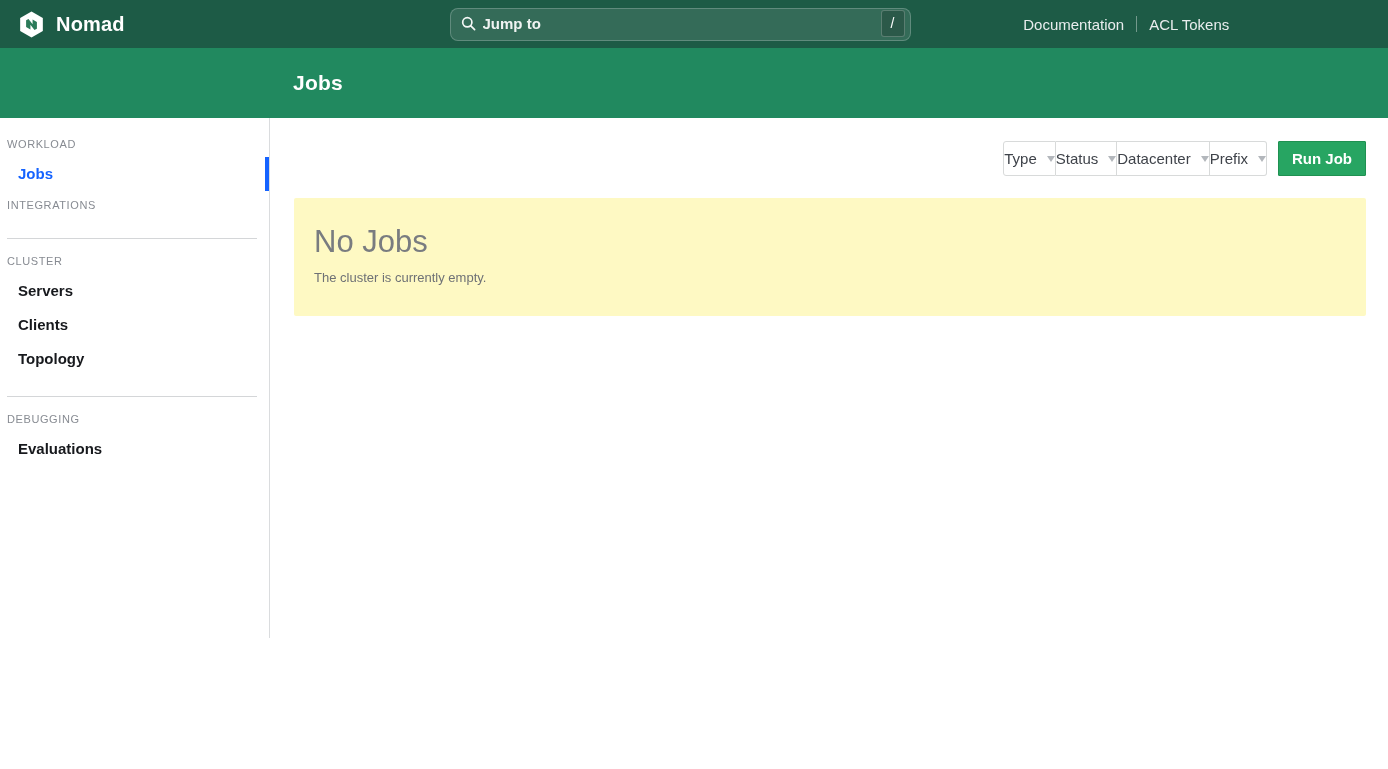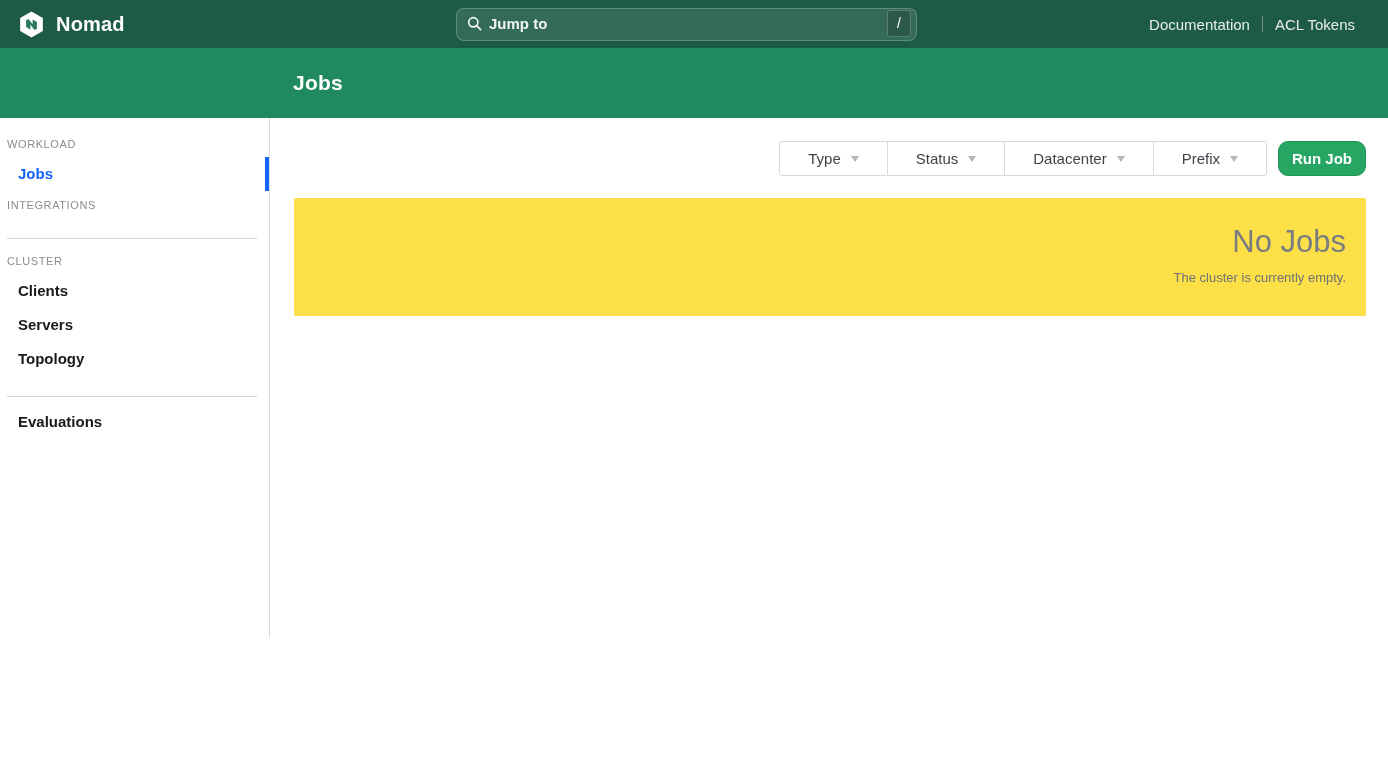--- a/index.html
+++ b/index.html
@@ -16,22 +16,22 @@
     background:rgba(255,255,255,.10); border:1px solid rgba(255,255,255,.22);
     border-radius:8px; padding:0 5px 1px 10px; }
   .search-icon { flex:0 0 auto; display:flex; margin-right:7px; }
   .search-input { flex:1 1 auto; background:transparent; border:none; outline:none;
     color:#fff; font-size:15px; font-weight:600; font-family:inherit; min-width:0; }
   .search-input::placeholder { color:rgba(255,255,255,.92); opacity:1; }
   .search-kbd { flex:0 0 auto; color:#fff; font-size:14px; line-height:1;
     background:rgba(0,0,0,.16); border:1px solid rgba(255,255,255,.22);
     border-radius:3px; padding:5px 9px 6px; }
 
-  .topbar-right { flex:1 1 0; display:flex; align-items:center; justify-content:flex-end;
-    padding-right:33px; }
+  .topbar-right { flex:1 1 0; display:flex; align-items:center; justify-content:center;
+    padding-right:46px; }
   .topbar-link { color:#e9edee; font-size:15px; text-decoration:none; cursor:pointer; }
   .topbar-sep { width:1px; height:16px; background:rgba(255,255,255,.38); margin:0 12px; }
 
   
   .subheader { height:70px; background:#21895f; display:flex; align-items:center;
     padding-left:293px; }
   .subheader-title { color:#fff; font-size:21px; font-weight:700; letter-spacing:.2px; }
 
   
   .layout { display:flex; height:520px; }
@@ -43,32 +43,32 @@
     line-height:20px; font-weight:700; color:#17191d; cursor:pointer; }
   .nav-item.is-active { color:#1563ff; }
   .nav-item.is-active::after { content:""; position:absolute; right:0; top:0; bottom:0;
     width:4px; background:#1563ff; }
   .nav-divider { height:1px; background:#d4d6d8; margin:20px 12px 8px 7px; }
 
   
   .main { flex:1 1 auto; padding:23px 22px 0 24px; background:#fff; }
   .toolbar { display:flex; justify-content:flex-end; align-items:center; margin-bottom:22px; }
   .filter-group { display:flex; }
-  .filter-btn { display:flex; align-items:center; gap:10px; height:35px; padding:0 28px;
+  .filter-btn { display:flex; align-items:center; gap:10px; height:35px; padding:0 0;
     background:#fff; border:1px solid #d8dada; border-left-width:0; cursor:pointer;
     font-family:inherit; font-size:15px; color:#3f434a; }
   .filter-btn:first-child { border-left-width:1px; border-radius:3px 0 0 3px; }
   .filter-btn:last-child { border-radius:0 3px 3px 0; }
   .caret-down { width:0; height:0; border-left:4.5px solid transparent;
     border-right:4.5px solid transparent; border-top:6px solid #b3b7bc; }
   .run-job-btn { margin-left:11px; height:35px; padding:0 13px; background:#27a562;
-    border:1px solid #1f9151; border-radius:10px; color:#fff; font-size:15px;
+    border:1px solid #1f9151; border-radius:1px; color:#fff; font-size:15px;
     font-weight:700; font-family:inherit; cursor:pointer; }
 
-  .empty-state { background:#fde047; border-radius:2px; text-align:right;
+  .empty-state { background:#fef9c3; border-radius:2px; text-align:left;
     padding:24px 20px 27px; }
   .empty-title { font-size:31px; font-weight:400; line-height:40px; color:#797c80; }
   .empty-msg { font-size:13px; line-height:22px; color:#6e7175; margin-top:5px; }
 </style>
 </head>
 <body>
 
 <header class="topbar">
   <div class="topbar-left">
     <svg class="brand-logo" viewBox="0 0 100 100" aria-hidden="true">
@@ -103,26 +103,27 @@
 <div class="layout">
   <nav class="sidebar">
     <div class="nav-label">WORKLOAD</div>
     <a class="nav-item is-active">Jobs</a>
 
     <div class="nav-label">INTEGRATIONS</div>
 
     <div class="nav-divider"></div>
 
     <div class="nav-label">CLUSTER</div>
+    <a class="nav-item">Servers</a>
     <a class="nav-item">Clients</a>
-    <a class="nav-item">Servers</a>
     <a class="nav-item">Topology</a>
 
     <div class="nav-divider"></div>
 
+    <div class="nav-label">DEBUGGING</div>
     <a class="nav-item">Evaluations</a>
   </nav>
 
   <main class="main">
     <div class="toolbar">
       <div class="filter-group">
         <button class="filter-btn">
           <span>Type</span>
           <span class="caret-down"></span>
         </button>

